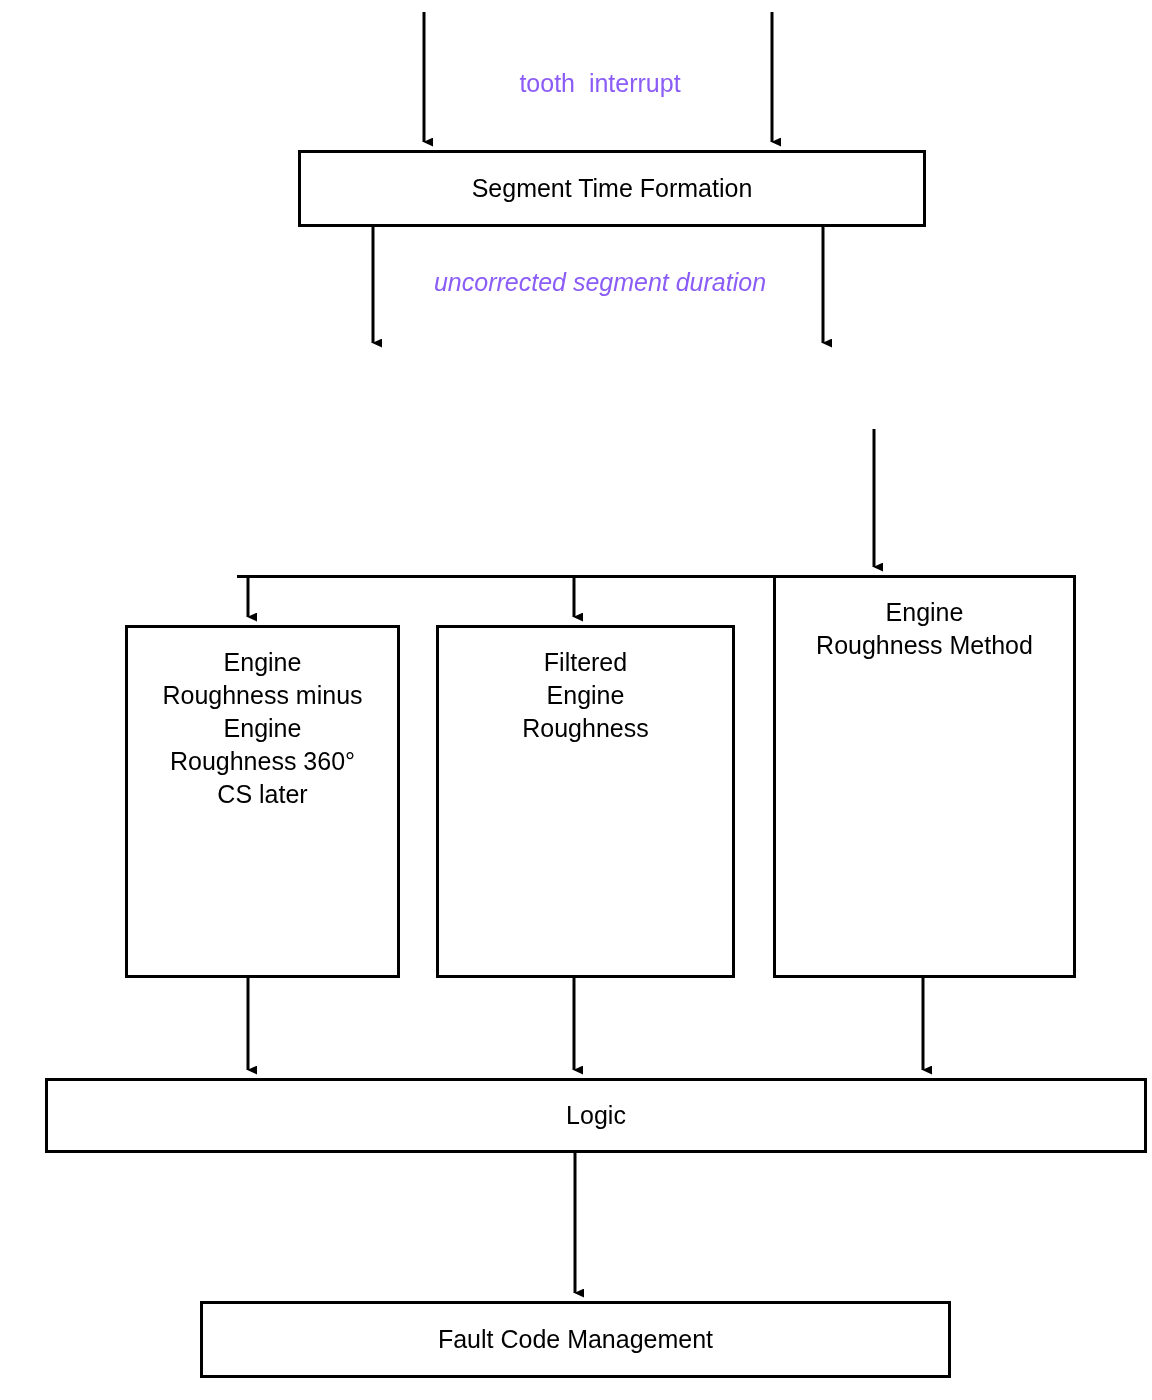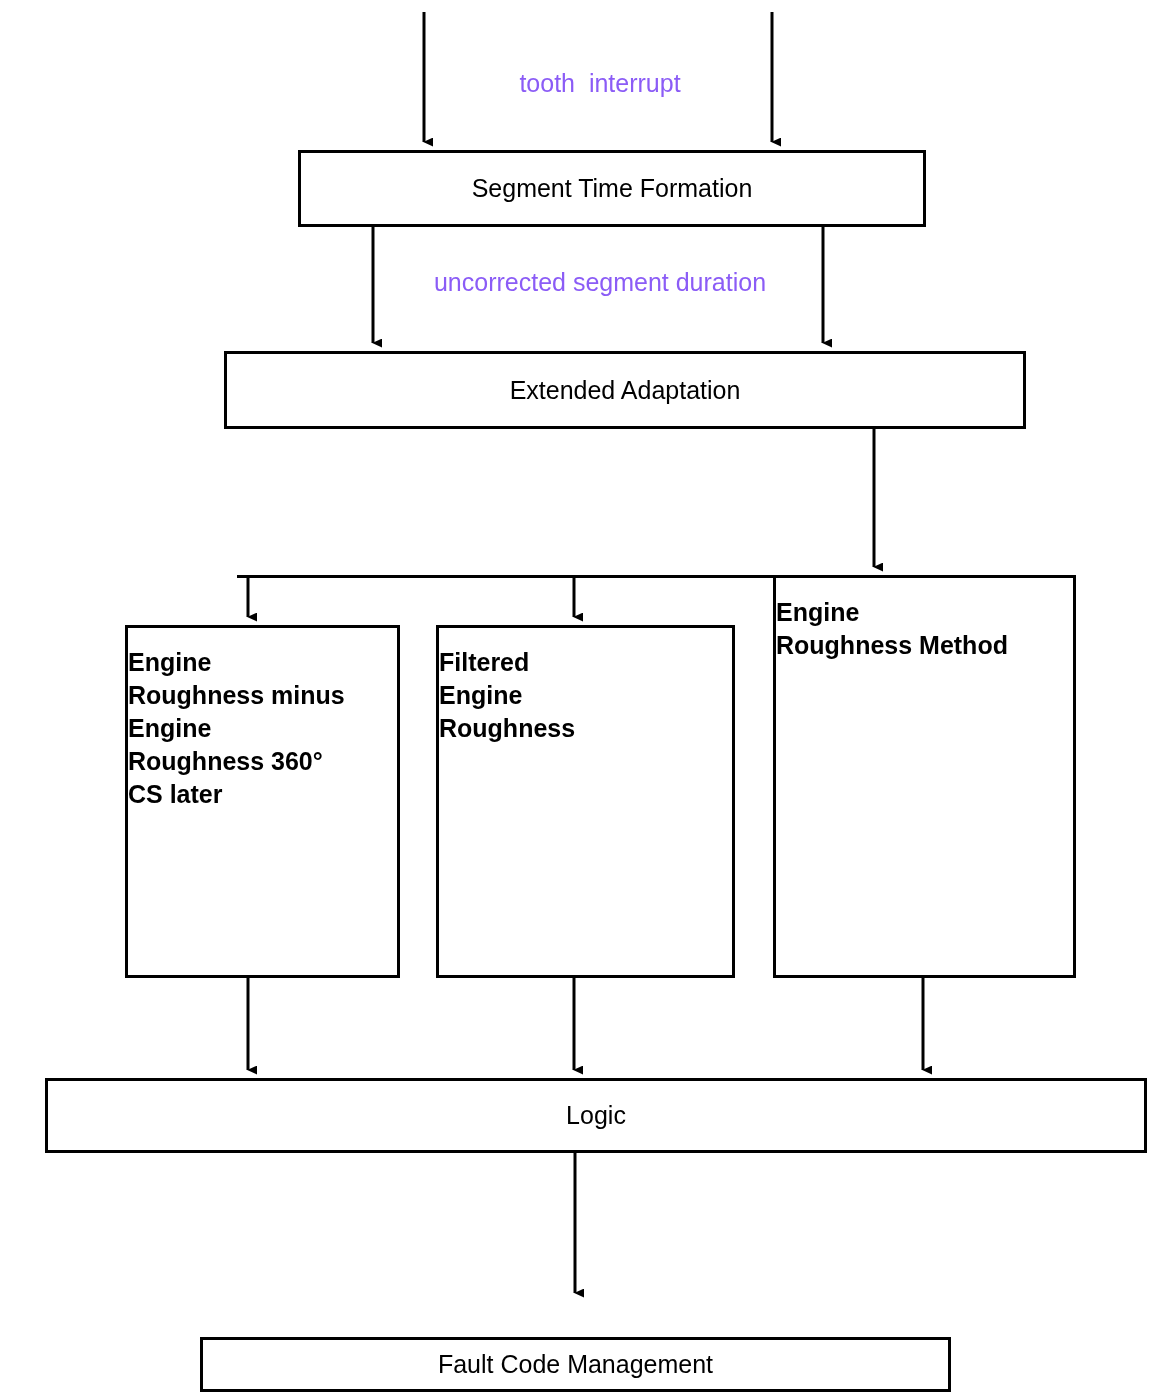--- a/index.html
+++ b/index.html
@@ -38,46 +38,46 @@
     font-size: 25px;
     line-height: 1.32;
     white-space: pre-line;
     color: #000000;
   }
   .node-top-label {
     position: absolute;
     left: 0;
     right: 0;
     top: 18px;
+    text-align: center;
     font-size: 25px;
     line-height: 1.32;
     white-space: pre-line;
     color: #000000;
-    font-weight: bold;
   }
   .edge-label {
     position: absolute;
     font-size: 25px;
     line-height: 1.2;
     color: #8b5cf6;
     white-space: pre;
     text-align: center;
   }
   
   #node-segment-time-formation { left: 298px; top: 150px; width: 628px; height: 77px; }
   #node-extended-adaptation    { left: 224px; top: 351px; width: 802px; height: 78px; }
   #node-engine-roughness-method{ left: 773px; top: 575px; width: 303px; height: 403px; border-width: 3px; }
   #node-engine-roughness-minus { left: 125px; top: 625px; width: 275px; height: 353px; }
   #node-filtered-engine-roughness { left: 436px; top: 625px; width: 299px; height: 353px; }
   #node-logic                  { left: 25px;  top: 1078px; width: 1102px; height: 75px; margin-left: 20px; }
-  #node-fault-code-management  { left: 200px; top: 1301px; width: 751px; height: 55px; margin-top: 36px; }
+  #node-fault-code-management  { left: 200px; top: 1301px; width: 751px; height: 77px; }
 
   
   #label-tooth-interrupt       { left: 400px; top: 68px;  width: 400px; }
-  #label-uncorrected           { left: 300px; top: 267px; width: 600px; }
+  #label-uncorrected           { left: 300px; top: 267px; width: 600px; font-style: italic; }
   #label-corrected             { left: 325px; top: 467px; width: 600px; }
 </style>
 </head>
 <body>
 
 <div id="diagram">
 
   <svg class="layer" viewBox="0 0 1152 1400" xmlns="http://www.w3.org/2000/svg">
     <defs>
       <marker id="arrowhead" markerWidth="9" markerHeight="10" refX="4.5" refY="9.2" orient="auto" markerUnits="userSpaceOnUse">
@@ -103,23 +103,20 @@
     <line x1="574" y1="978" x2="574" y2="1070" stroke="#000000" stroke-width="3" marker-end="url(#arrowhead)"></line>
     <line x1="923" y1="978" x2="923" y2="1070" stroke="#000000" stroke-width="3" marker-end="url(#arrowhead)"></line>
 
     <line x1="575" y1="1153" x2="575" y2="1293" stroke="#000000" stroke-width="3" marker-end="url(#arrowhead)"></line>
   </svg>
 
   <div class="node" id="node-segment-time-formation">
     <div class="node-label">Segment Time Formation</div>
   </div>
 
-  <div class="node" id="node-extended-adaptation">
-    <div class="node-label">Extended Adaptation</div>
-  </div>
 
   <div class="node" id="node-engine-roughness-method">
     <div class="node-top-label">Engine
 Roughness Method</div>
   </div>
 
   <div class="node" id="node-engine-roughness-minus">
     <div class="node-top-label">Engine
 Roughness minus
 Engine

